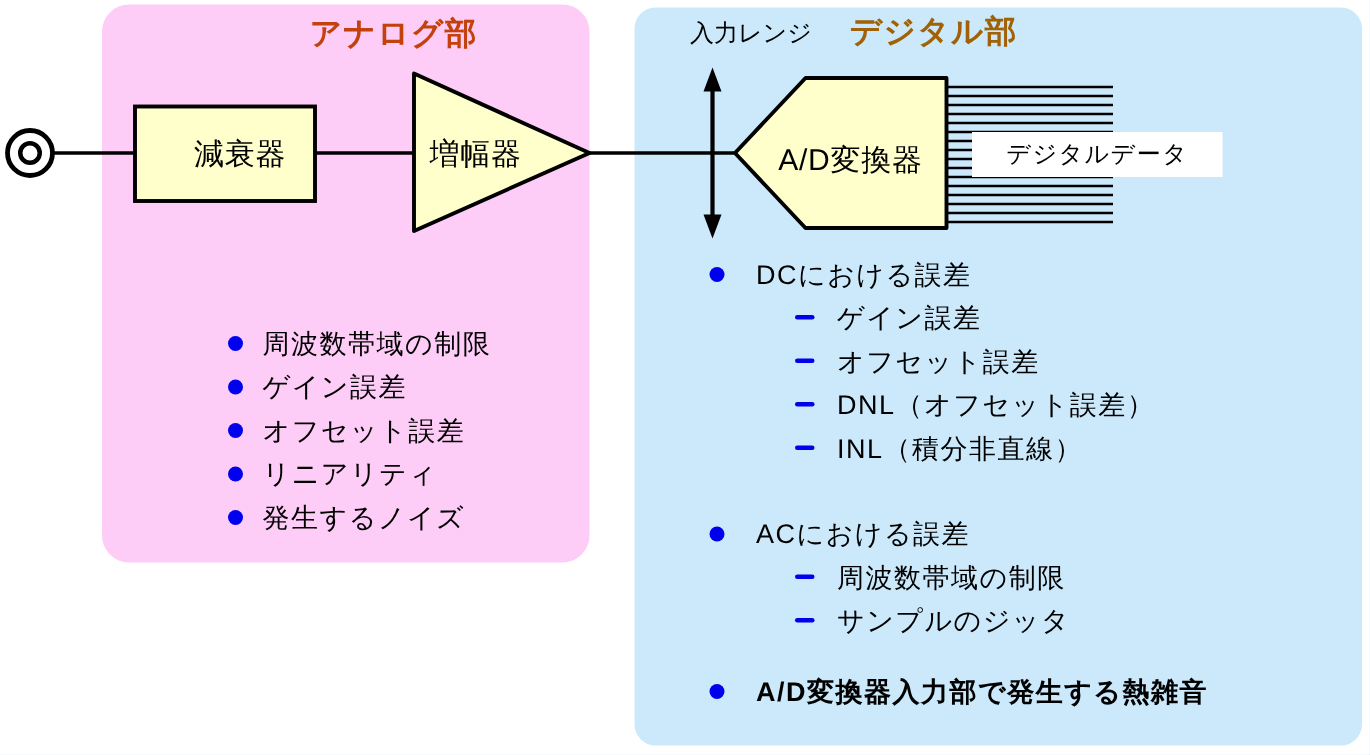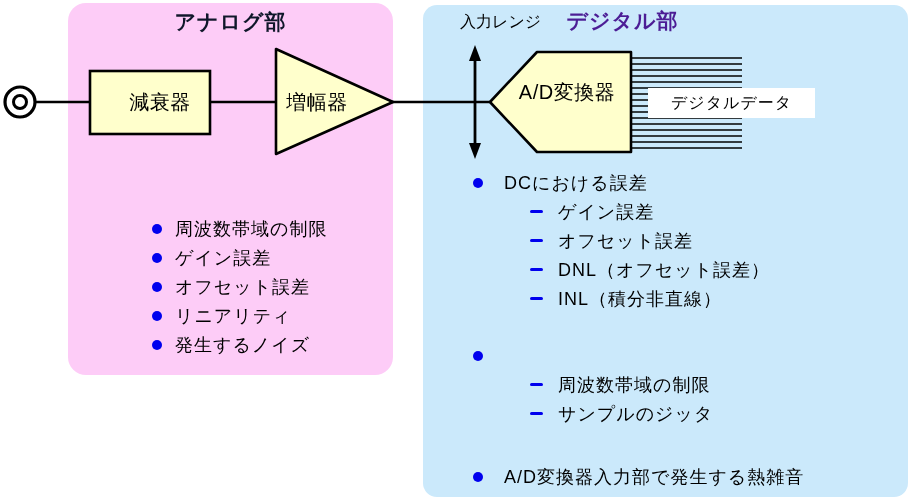--- a/index.html
+++ b/index.html
@@ -8,43 +8,43 @@
     font-family:"Liberation Sans", sans-serif; overflow:hidden; color:#000;
   }
   .panel { position:absolute; }
   .panel-analog { left:68px; top:3px; width:325px; height:372px;
     background:#FDCCF7; border-radius:18px; }
   .panel-digital { left:423px; top:5px; width:485px; height:492px;
     background:#CBE9FB; border-radius:14px; }
   svg.diagram { position:absolute; left:0; top:0; }
   .abs { position:absolute; white-space:nowrap; }
   .title { font-weight:bold; font-size:21px; letter-spacing:1px; }
-  .title-analog { left:68px; top:8px; width:325px; text-align:center; color:#0f172a; }
-  .title-digital { left:423px; top:7px; width:399px; text-align:center; color:#4c1d95; }
+  .title-analog { left:68px; top:8px; width:325px; text-align:center; color:#c2410c;padding-left:32px; }
+  .title-digital { left:423px; top:7px; width:399px; text-align:center; color:#a16207; }
   .input-range { left:429px; top:12px; font-size:16px;margin-left:31px; }
   .block-label { display:flex; align-items:center; justify-content:center;
     font-size:20px; letter-spacing:0.5px; }
   .lbl-att { left:90px; top:71px; width:140px; height:63px; }
   .lbl-amp { left:276px; top:90px; width:82px; height:24px; }
-  .lbl-adc { left:502px; top:80px; width:130px; height:24px; }
+  .lbl-adc { left:502px; top:94px; width:130px; height:24px; }
   .lbl-dd  { left:648px; top:88px; width:167px; height:30px; background:#ffffff;
     font-size:16px; letter-spacing:1px; }
   .list { position:absolute; }
   .row { display:flex; align-items:center; height:29px; font-size:18px;
     letter-spacing:1px; white-space:nowrap; }
   .bullet { flex:none; width:10px; height:10px; border-radius:50%; background:#0000EE; }
   .b-gap  { margin-right:21px; }
   .b-gap-s { margin-right:13px; }
   .dash-row { padding-left:57px; }
   .dash { flex:none; width:13px; height:3px; border-radius:1.5px; background:#0000EE;
     margin-right:15px; }
   .list-analog  { left:152px; top:214px; }
   .list-dc      { left:473px; top:168px; }
   .list-ac      { left:473px; top:341px; }
-  .list-thermal { left:473px; top:462px; }
+  .list-thermal { left:473px; top:446px;font-weight:bold; }
 </style>
 </head>
 <body>
 
 <div class="stage">
 
   <div class="panel panel-analog"></div>
   <div class="panel panel-digital"></div>
 
   <svg class="diagram" width="913" height="503" viewBox="0 0 913 503">
@@ -132,20 +132,21 @@
     </div>
     <div class="row dash-row">
       <span class="dash"></span>
       <span>INL（積分非直線）</span>
     </div>
   </div>
 
   <div class="list list-ac">
     <div class="row">
       <span class="bullet b-gap"></span>
+      <span>ACにおける誤差</span>
     </div>
     <div class="row dash-row">
       <span class="dash"></span>
       <span>周波数帯域の制限</span>
     </div>
     <div class="row dash-row">
       <span class="dash"></span>
       <span>サンプルのジッタ</span>
     </div>
   </div>

